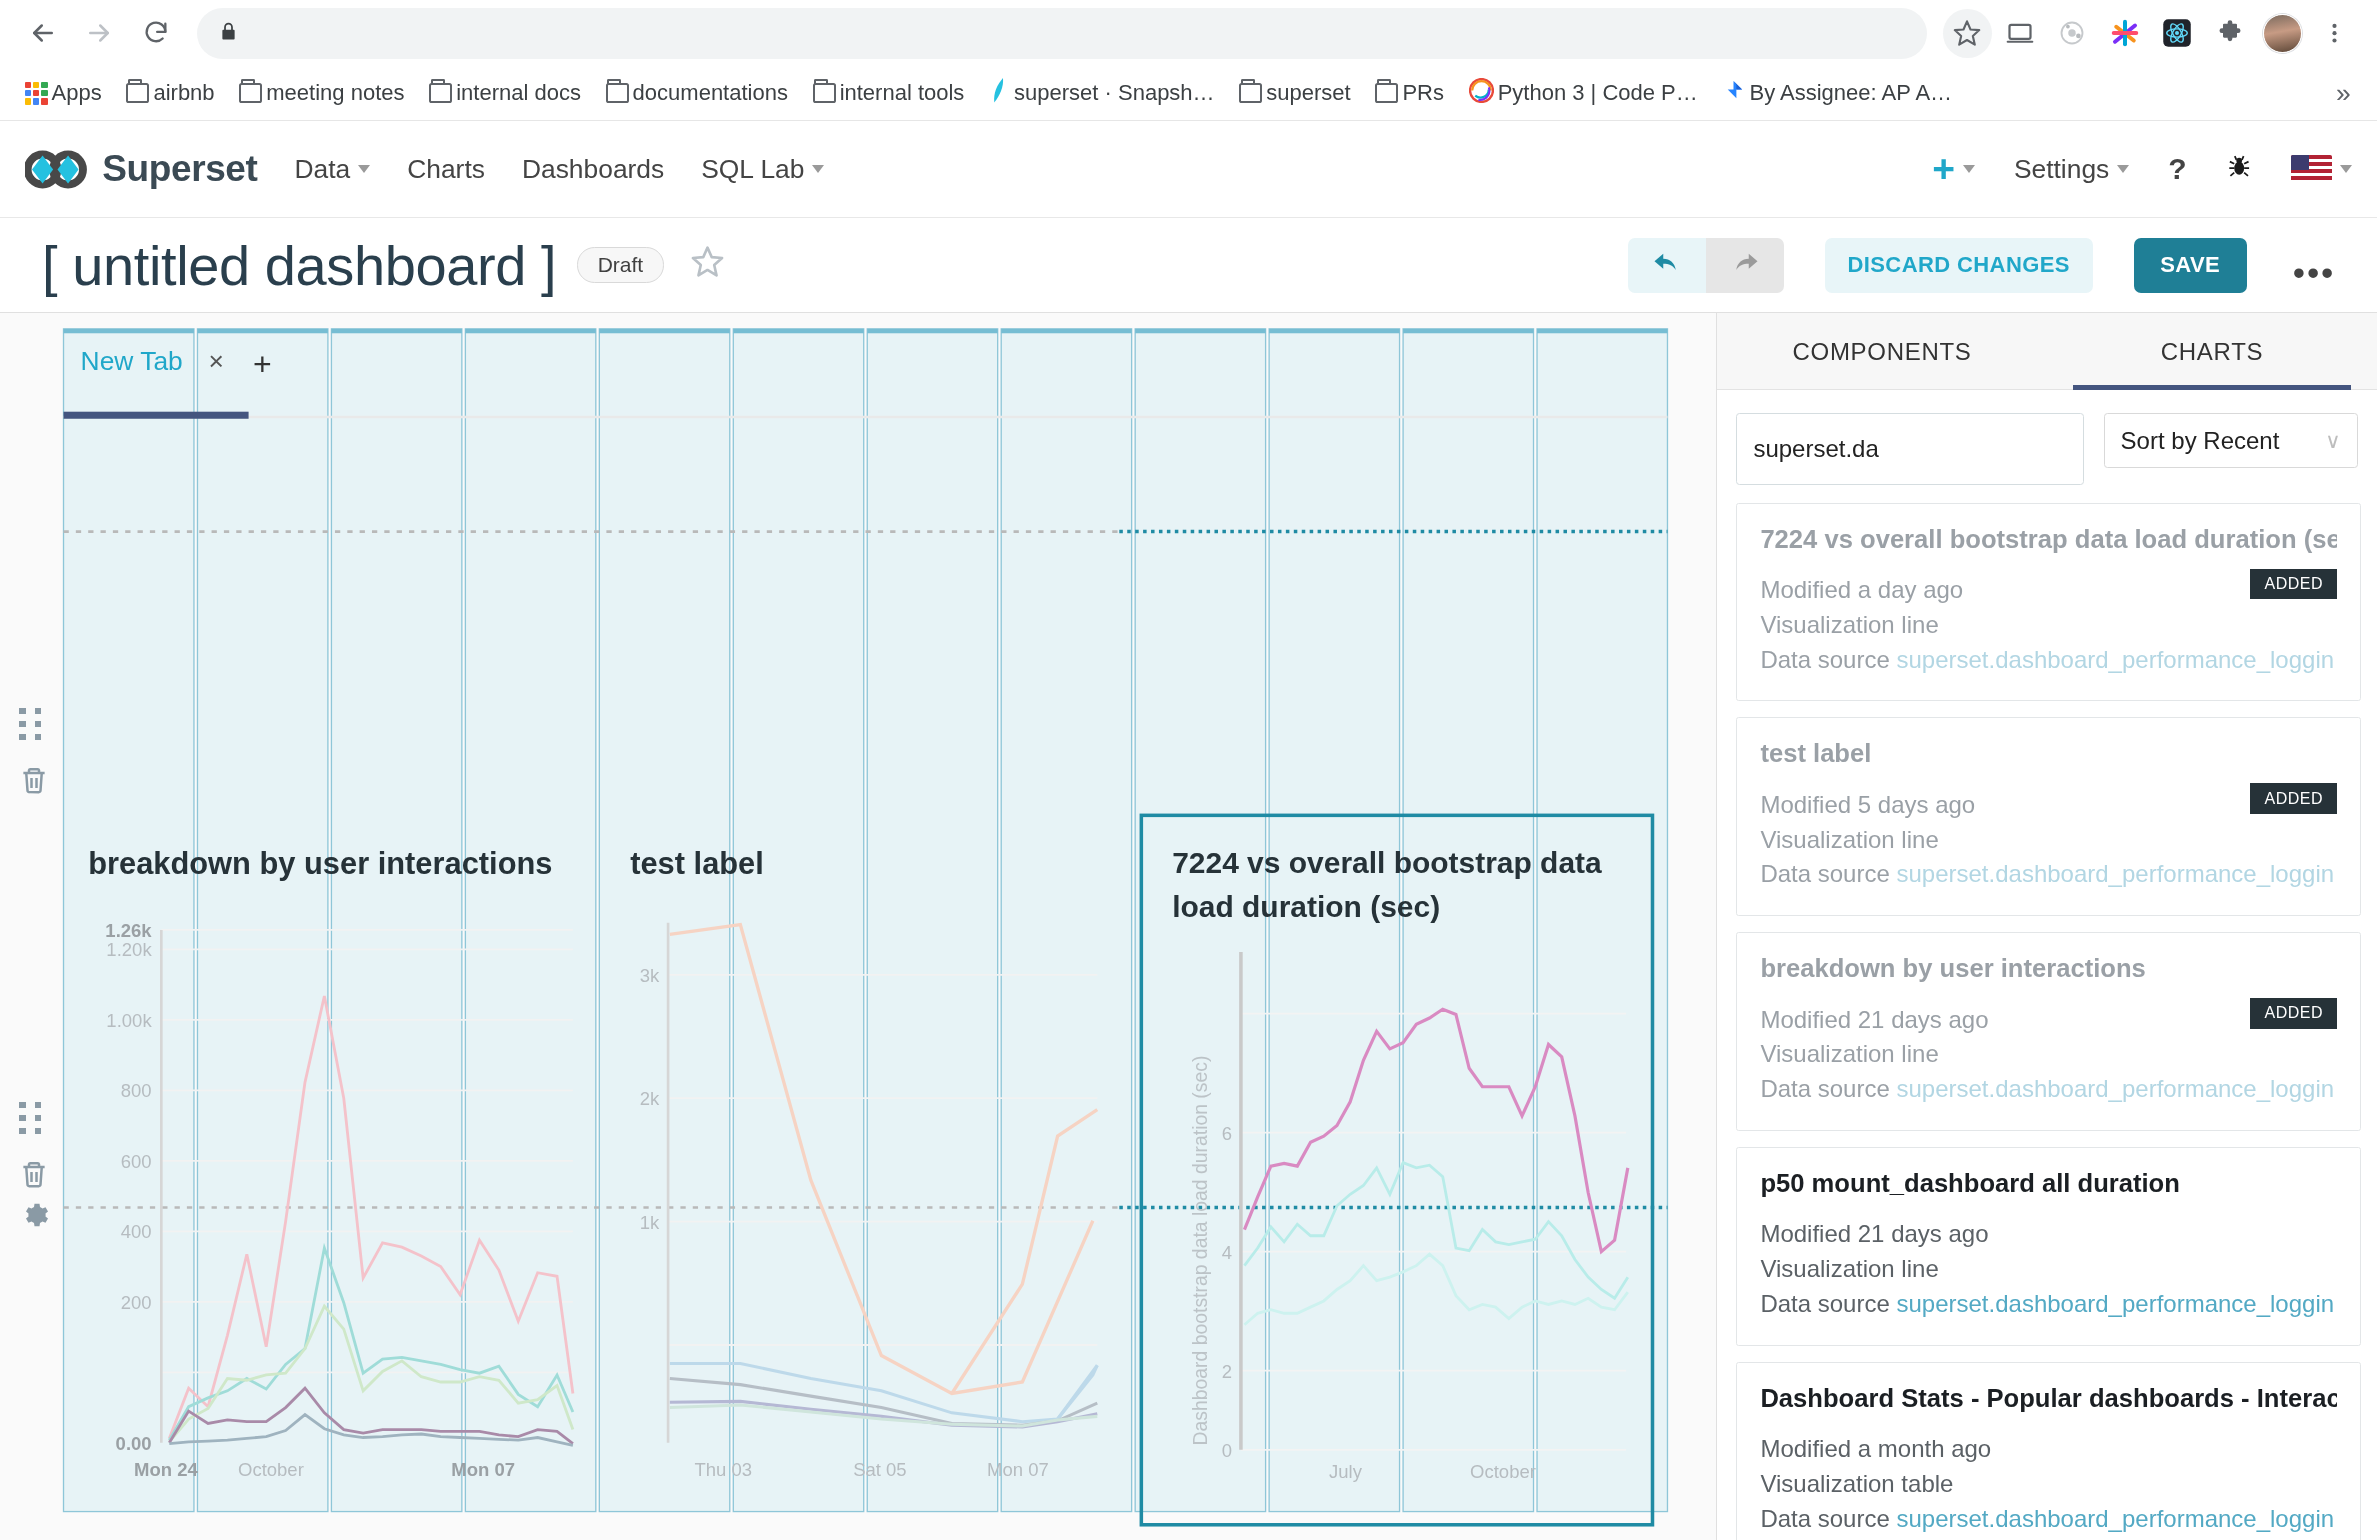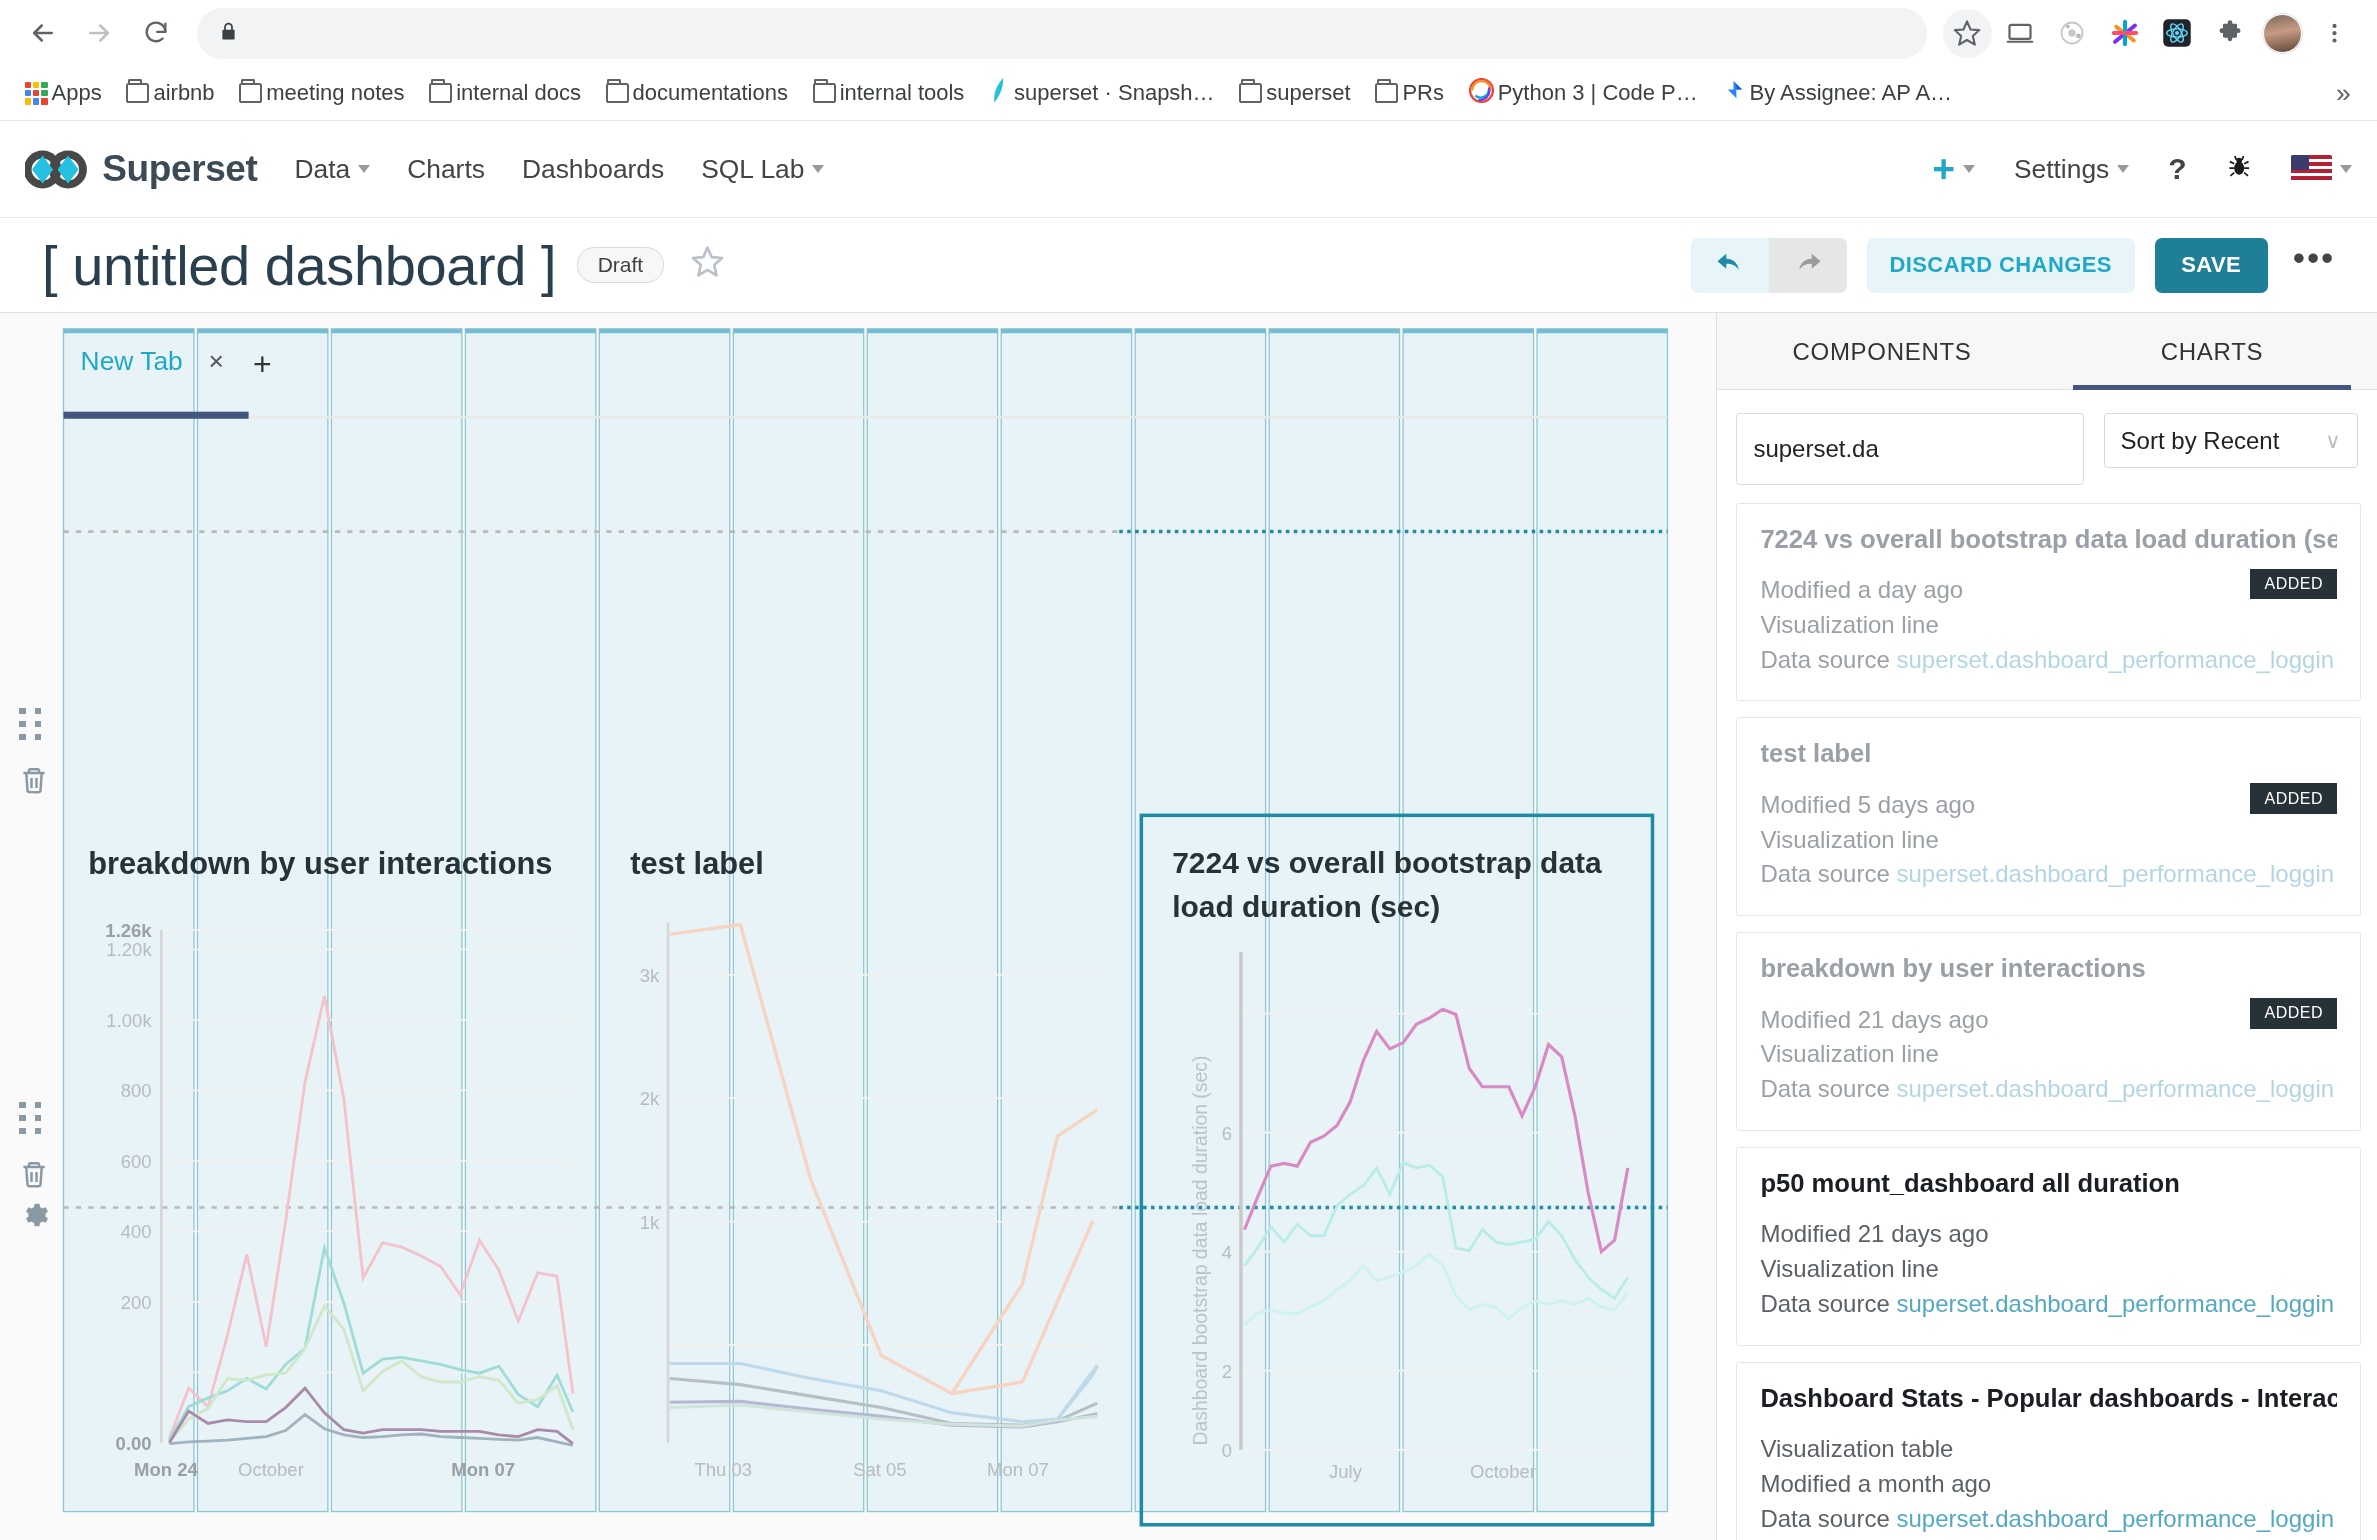--- a/index.html
+++ b/index.html
@@ -57,21 +57,21 @@
   .flag i{ position:absolute; left:0; top:0; width:17.6px; height:15px; background:#3c3b6e;}
   .bug{ font-size:28px; color:#222; }
 
   
   .dash-head{ height:95px; display:flex; align-items:center; padding:0 42px;
     border-bottom:0.9px solid #e0e0e0; background:#fff; }
   .dash-title{ font-size:56px; color:#2a3f4d; font-weight:400; letter-spacing:-0.4px;}
   .draft{ margin-left:21px; border:0.9px solid #d9d9d9; background:#f7f7f7; border-radius:17.6px;
     padding:5.3px 19.4px; font-size:21px; color:#404040;text-align:right; }
   .star-btn{ margin-left:26.4px; font-size:33px; color:#b9c0c6; }
-  .head-right{ margin-left:auto; display:flex; align-items:flex-start; gap:20px; }
+  .head-right{ margin-left:auto; display:flex; align-items:flex-end; gap:41px; }
   .undo-group{ display:flex; border-radius:7px; overflow:hidden; }
   .undo{ width:78px;height:55px; background:#e8f5f8; display:flex; align-items:center;
     justify-content:center; color:#1f8ba4; font-size:30px;}
   .redo{ width:78px;height:55px; background:#e6e6e6; display:flex; align-items:center;
     justify-content:center; color:#9b9b9b; font-size:30px;}
   .btn-discard{ background:#e8f5f8; color:#20a7c9; border:none; border-radius:7px;
     padding:0 23px; height:55px; font-size:22px; font-weight:bold; letter-spacing:0.4px;}
   .btn-save{ background:#1f7f96; color:#fff; border:none; border-radius:7px; padding:0 26.4px;
     height:55px; font-size:22px; font-weight:bold; letter-spacing:0.4px;}
   .dots{ font-size:35px; color:#444; letter-spacing:1.8px; padding-left:5.3px;}
@@ -585,21 +585,21 @@
 
       <div class="ccard">
         <div class="ccard-title">p50 mount_dashboard all duration</div>
         <div class="ccard-meta">Modified 21 days ago</div>
         <div class="ccard-meta">Visualization line</div>
         <div class="ccard-meta"><span>Data source </span><span class="link">superset.dashboard_performance_loggin</span></div>
       </div>
 
       <div class="ccard">
         <div class="ccard-title">Dashboard Stats - Popular dashboards - Interactive -</div>
+        <div class="ccard-meta">Modified a month ago</div>
         <div class="ccard-meta">Visualization table</div>
-        <div class="ccard-meta">Modified a month ago</div>
         <div class="ccard-meta"><span>Data source </span><span class="link">superset.dashboard_performance_loggin</span></div>
       </div>
 
     </div>
   </div>
 </div>
 
 
 </body></html>

